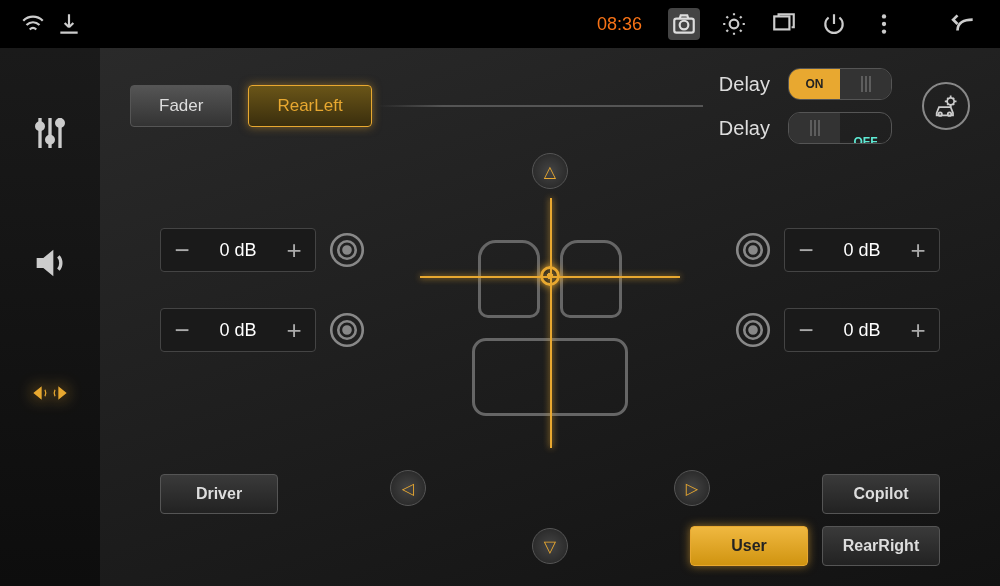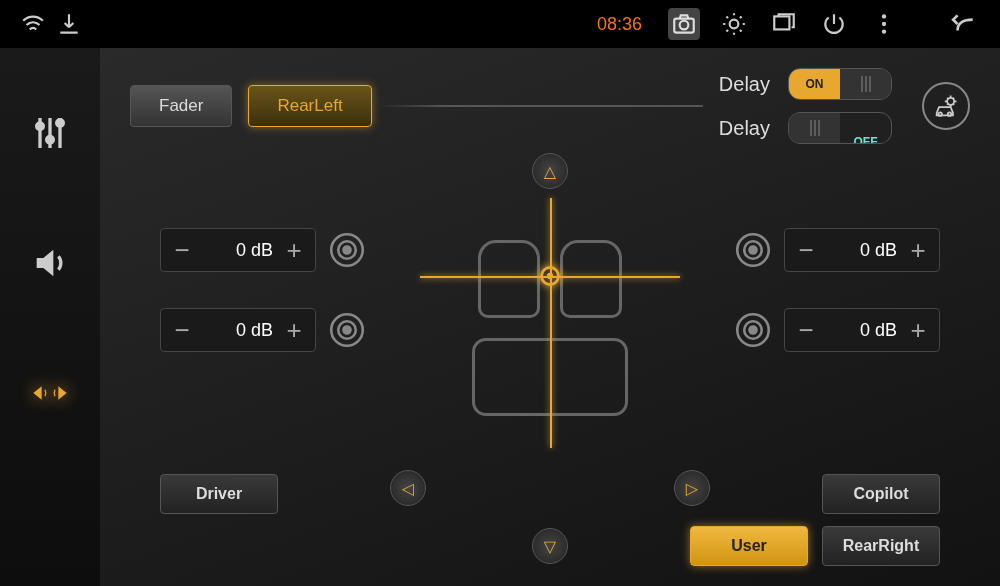--- a/index.html
+++ b/index.html
@@ -48,21 +48,21 @@
 .speaker-area { position: absolute; top: 130px; left: 60px; right: 60px; bottom: 20px; }
 .spk-ctrl { position: absolute; display: flex; align-items: center; gap: 10px; }
 .spk-ctrl.fl { top: 50px; left: 0; }
 .spk-ctrl.rl { top: 130px; left: 0; }
 .spk-ctrl.fr { top: 50px; right: 0; flex-direction: row-reverse; }
 .spk-ctrl.rr { top: 130px; right: 0; flex-direction: row-reverse; }
 .spk-icon { width: 42px; height: 42px; }
 .spk-icon svg { width: 100%; height: 100%; }
 .adj { display: flex; align-items: center; border: 1px solid #444; border-radius: 4px; background: #1a1a1a; }
 .adj-btn { width: 42px; height: 42px; display: flex; align-items: center; justify-content: center; color: #aaa; font-size: 26px; font-weight: 300; cursor: pointer; }
-.adj-val { width: 70px; text-align: right; color: #fff; font-size: 18px; }
+.adj-val { width: 70px; text-align: center; color: #fff; font-size: 18px; }
 
 
 .center-diagram { position: absolute; left: 50%; top: 20px; transform: translateX(-50%); width: 240px; height: 240px; }
 .seat { position: absolute; border: 3px solid #666; border-radius: 12px; }
 .seat.fl-seat { width: 62px; height: 78px; left: 48px; top: 42px; border-radius: 18px 18px 10px 10px; }
 .seat.fr-seat { width: 62px; height: 78px; right: 48px; top: 42px; border-radius: 18px 18px 10px 10px; }
 .seat.rear-seat { width: 156px; height: 78px; left: 42px; top: 140px; border-radius: 14px; }
 .cross-v { position: absolute; left: 50%; top: 0; bottom: -10px; width: 2px; background: #e8a830; box-shadow: 0 0 6px #e8a830; }
 .cross-h { position: absolute; top: 78px; left: -10px; right: -10px; height: 2px; background: #e8a830; box-shadow: 0 0 6px #e8a830; }
 .cross-center { position: absolute; left: 50%; top: 78px; width: 20px; height: 20px; border: 3px solid #e8a830; border-radius: 50%; transform: translate(-50%,-50%); box-shadow: 0 0 8px #e8a830; background: radial-gradient(#e8a830 30%, transparent 31%); }

